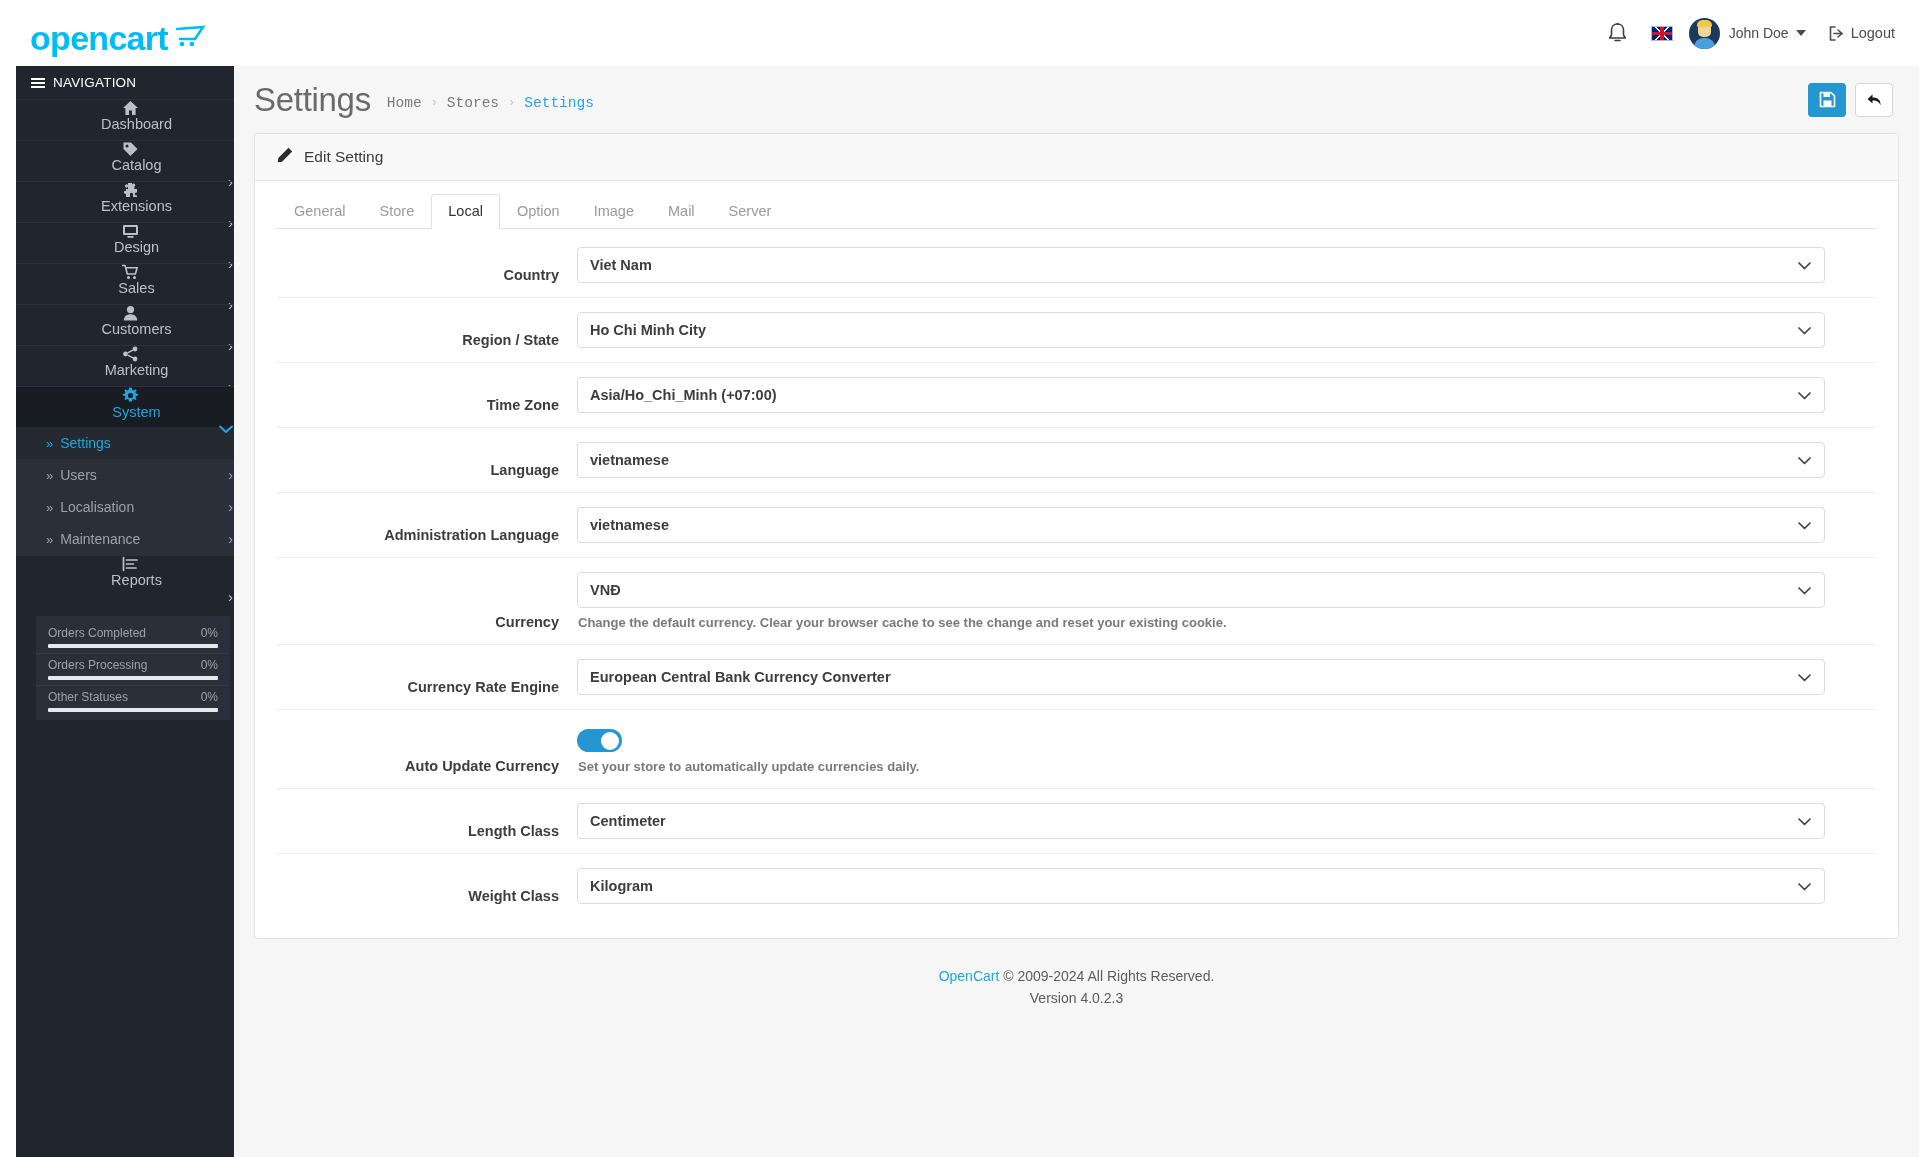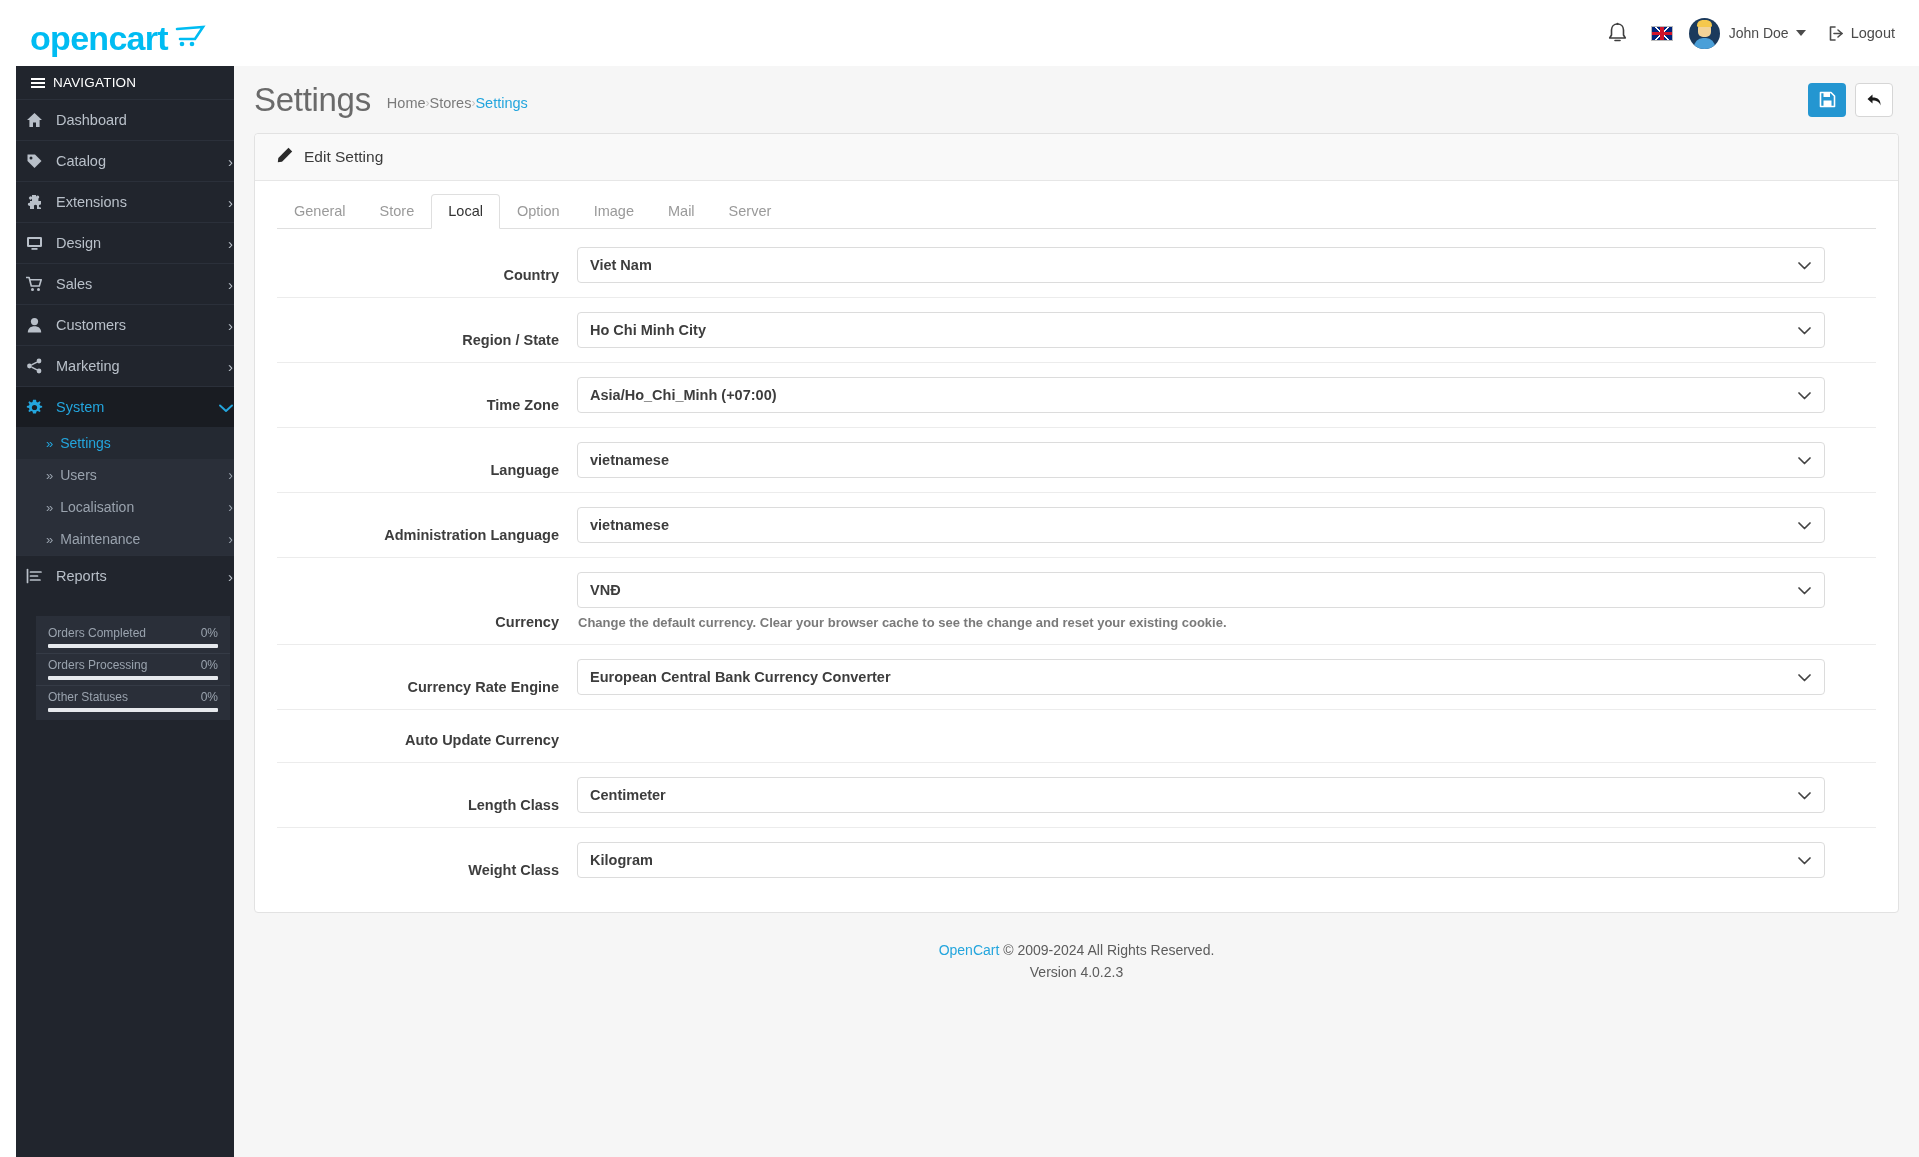--- a/index.html
+++ b/index.html
@@ -105,24 +105,24 @@
     cursor: pointer;
   }
   .hamburger {
     display: inline-flex; flex-direction: column;
     justify-content: space-between; width: 14px; height: 10px;
   }
   .hamburger span { display: block; height: 2px; background: #ffffff; }
 
   .nav-item {
     height: 41px; display: flex; align-items: center;
-    padding: 0 17px 0 10px;
+    padding: 0 17px 0 18px;
     color: #b9c0c9; font-size: 14.5px;
     border-top: 1px solid #2b303a;
-    cursor: pointer; position: relative;
+    cursor: pointer; position: relative; flex-direction: column;
   }
   .nav-item .nav-ico {
     width: 24px; display: flex; align-items: center;
     color: #b9c0c9; flex-shrink: 0;
   }
   .nav-item .nav-label { margin-left: 6px; }
   .nav-item .nav-arrow { margin-left: auto; font-size: 15px; color: #b9c0c9; }
   .nav-item.active {
     background: #191c22; color: #23a5dd;
   }
@@ -173,23 +173,24 @@
     height: 67px;
     display: flex; align-items: center;
     padding: 0 26px 0 20px;
     background: #f6f6f6;
   }
   .page-title {
     font-size: 33px; color: #6a6a6a; font-weight: normal;
     letter-spacing: -0.3px;
   }
   .breadcrumb {
-    display: flex; align-items: center; gap: 0;
+    display: flex; align-items: center; gap: 9px;
     margin-left: 16px; margin-top: 7px;
     font-size: 14.5px;
+    font-family: Liberation Mono, monospace;
   }
   .bc-item { color: #7a7a7a; cursor: pointer; }
   .bc-item.current { color: #23a5dd; }
   .bc-sep { color: #c5c5c5; font-size: 12px; }
 
   .head-actions { margin-left: auto; display: flex; gap: 9px; }
   .btn-save, .btn-back {
     width: 38px; height: 34px; border-radius: 4px;
     display: flex; align-items: center; justify-content: center;
     cursor: pointer;
@@ -643,20 +644,26 @@
               <svg width="13" height="8" viewBox="0 0 13 8">
                   <path d="M1 1 L6.5 6.5 L12 1" fill="none" stroke="#444" stroke-width="1.7" stroke-linecap="round" stroke-linejoin="round"></path>
                 </svg>
             </span>
           </div>
         </div>
       </div>
 
       <div class="form-row">
         <div class="form-label">Auto Update Currency</div>
+        <div class="form-control">
+          <div class="toggle">
+            <div class="toggle-knob"></div>
+          </div>
+          <div class="help-text">Set your store to automatically update currencies daily.</div>
+        </div>
       </div>
 
       <div class="form-row">
         <div class="form-label">Length Class</div>
         <div class="form-control">
           <div class="select-box">
             <span>Centimeter</span>
             <span class="select-chevron">
               <svg width="13" height="8" viewBox="0 0 13 8">
                   <path d="M1 1 L6.5 6.5 L12 1" fill="none" stroke="#444" stroke-width="1.7" stroke-linecap="round" stroke-linejoin="round"></path>

